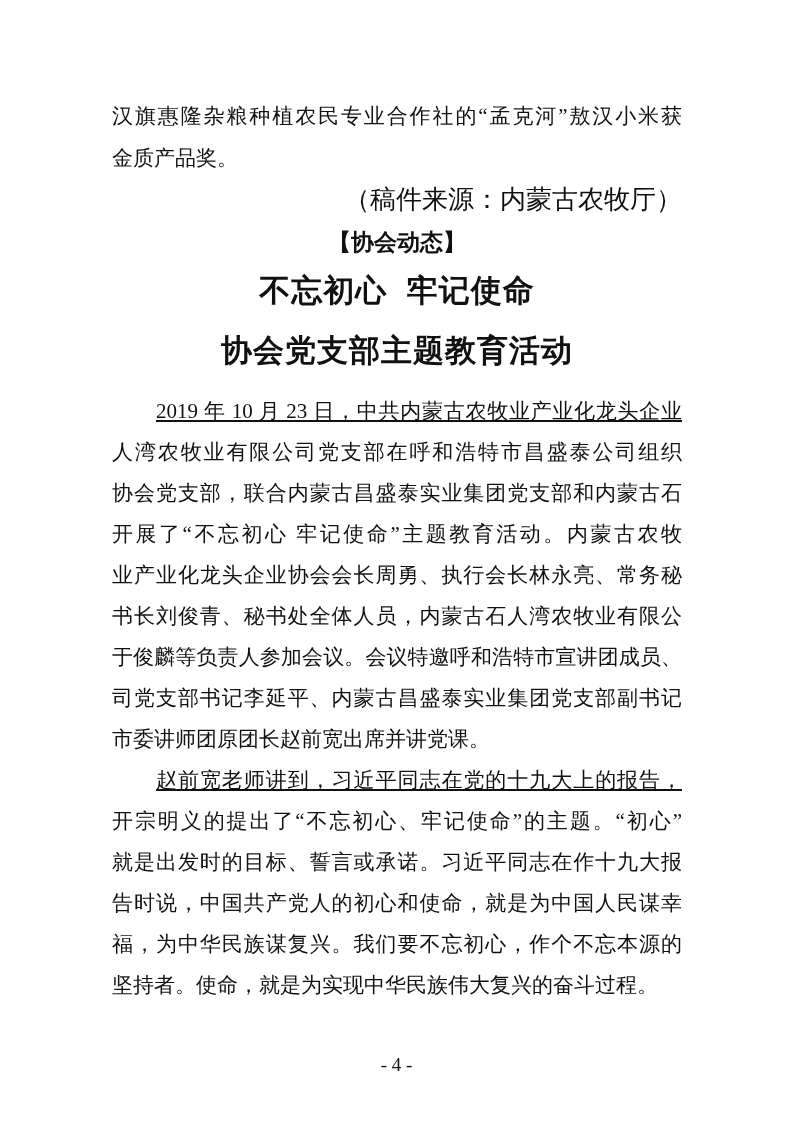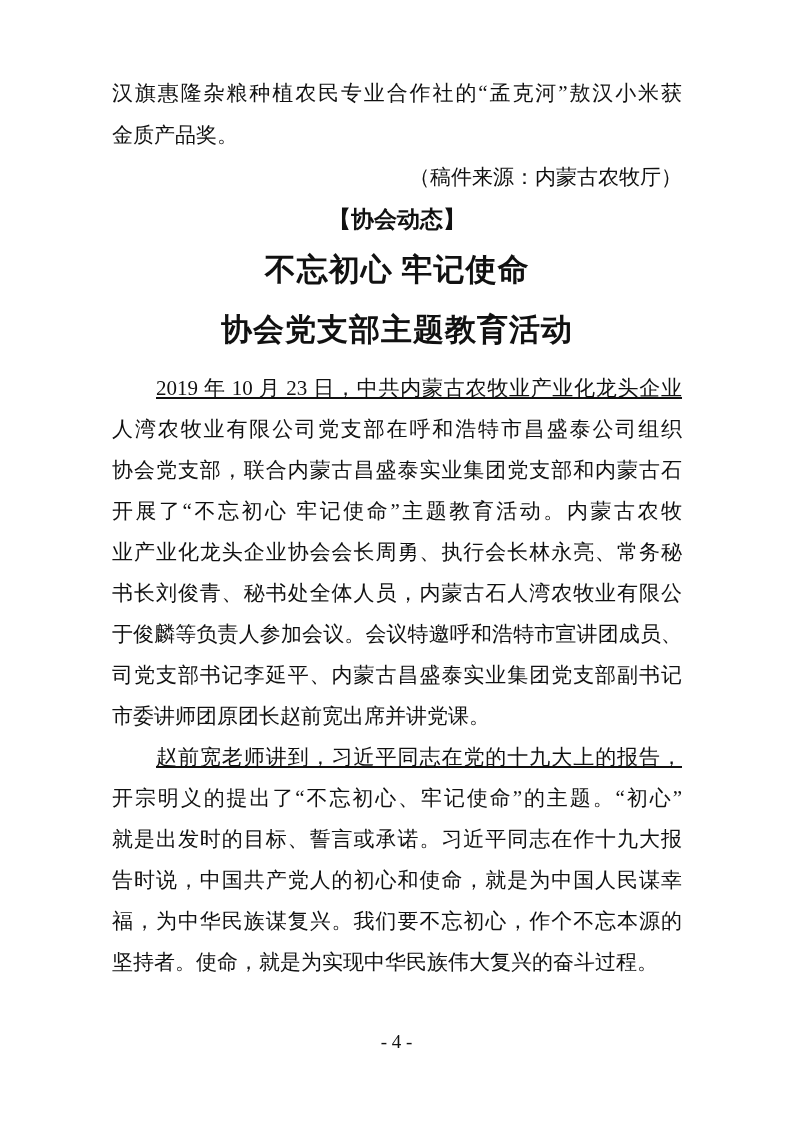--- a/index.html
+++ b/index.html
@@ -12,21 +12,21 @@
     color: #111111;
   }
   .page {
     position: relative;
     width: 793px;
     height: 1122px;
     margin: 0 auto;
     background: #ffffff;
     overflow: hidden;
     box-sizing: border-box;
-    padding-top: 72px;
+    padding-top: 95px;
   }
   .content {
     padding: 0 111px 0 112px;
   }
   
   .line {
     font-size: 21px;
     line-height: 42px;
     text-align: justify;
     text-align-last: justify;
@@ -37,34 +37,34 @@
     line-height: 41px;
   }
   .line.last {
     text-align-last: left;
   }
   .line.indent {
     text-indent: 44px;
     text-decoration: underline;
   }
   .source {
-    font-size: 21px;
+    font-size: 26px;
     line-height: 42px;
     text-align: right;
   }
   .heading {
     font-family: "Liberation Sans", "DejaVu Sans", sans-serif;
     font-weight: 700;
     font-size: 23px;
     line-height: 42px;
     text-align: center;
   }
   .title {
     margin: 0;
-    font-family: Liberation Serif, serif;
+    font-family: Liberation Mono, monospace;
   }
   .title-line {
     font-weight: 700;
     font-size: 31px;
     line-height: 60px;
     text-align: center;
     letter-spacing: 1px;
   }
   .bodytext {
     margin-top: 8px;

